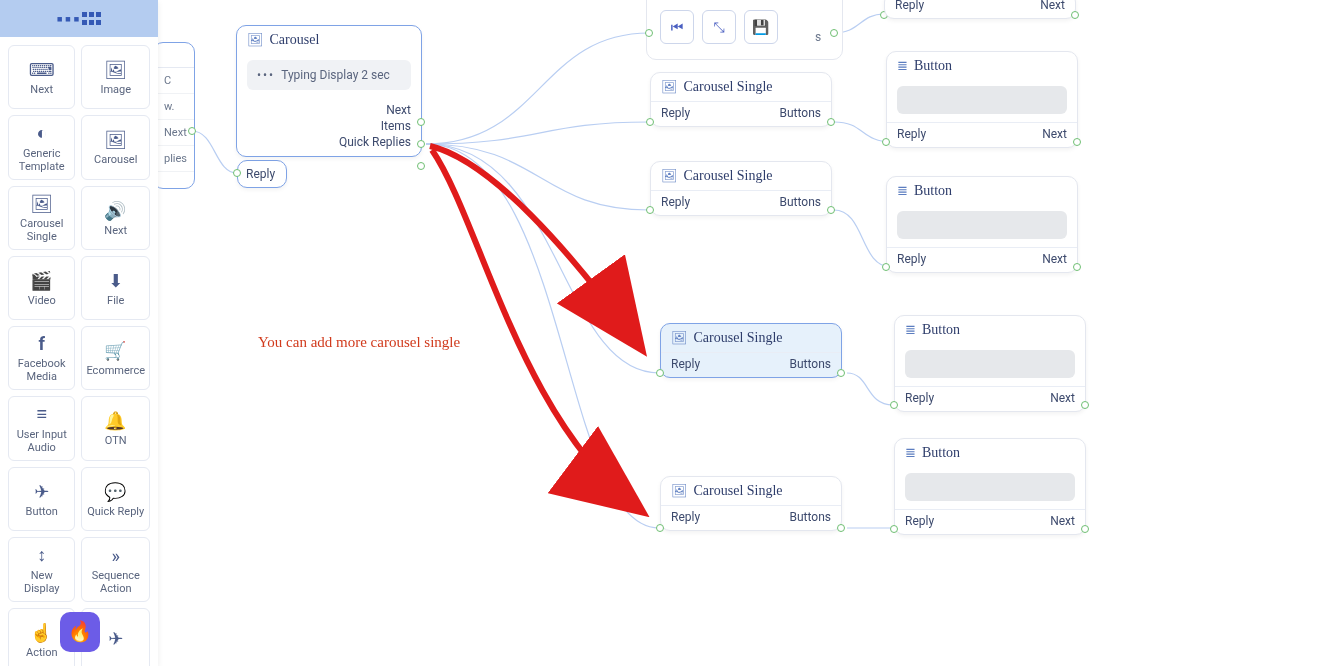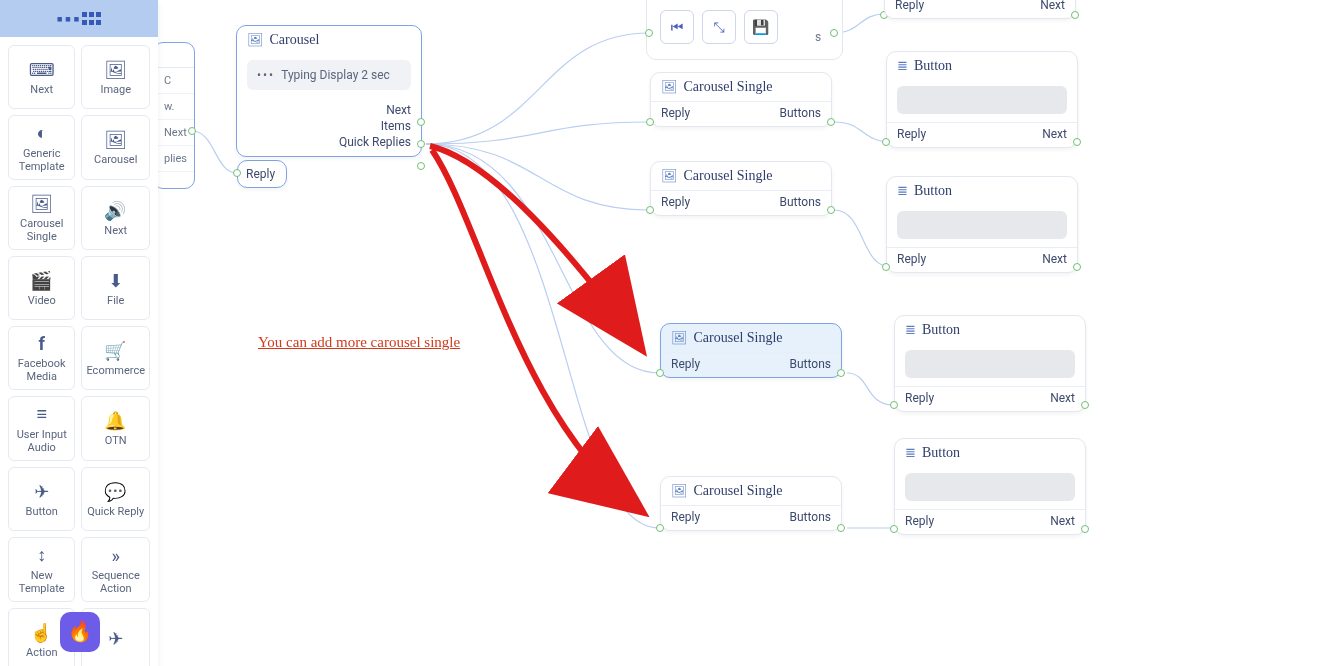--- a/index.html
+++ b/index.html
@@ -219,21 +219,21 @@
       </div>
     <div class="placeholder"></div>
     <div class="row-bottom">
       <span>Reply</span>
       <span>Next</span>
     </div>
   </div>
   <div class="port" style="left:890px;top:525px;"></div>
   <div class="port" style="left:1081px;top:525px;"></div>
 
-  <div class="annotation" style="left:258px;top:334px;text-decoration:underline;">You can add more carousel single</div>
+  <div class="annotation" style="left:258px;top:334px;">You can add more carousel single</div>
 </div>
 
 <div class="sidebar">
   <div class="sidebar-header">
     <span class="dots">▪▪▪<br></span>
     <svg width="20" height="14" viewBox="0 0 20 14">
       <rect x="0" y="0" width="5" height="5" fill="#3559b5"></rect>
         <rect x="7" y="0" width="5" height="5" fill="#3559b5"></rect>
         <rect x="14" y="0" width="5" height="5" fill="#3559b5"></rect>
       <rect x="0" y="8" width="5" height="5" fill="#3559b5"></rect>
@@ -293,21 +293,21 @@
     <div class="pal-item">
         <div class="ic">✈</div>
         <div>Button</div>
       </div>
     <div class="pal-item">
         <div class="ic">💬</div>
         <div>Quick Reply</div>
       </div>
     <div class="pal-item">
         <div class="ic">↕</div>
-        <div>New Template</div>
+        <div>New Display</div>
       </div>
     <div class="pal-item">
         <div class="ic">»</div>
         <div>Sequence Action</div>
       </div>
     <div class="pal-item">
         <div class="ic">☝</div>
         <div>Action</div>
       </div>
     <div class="pal-item">

